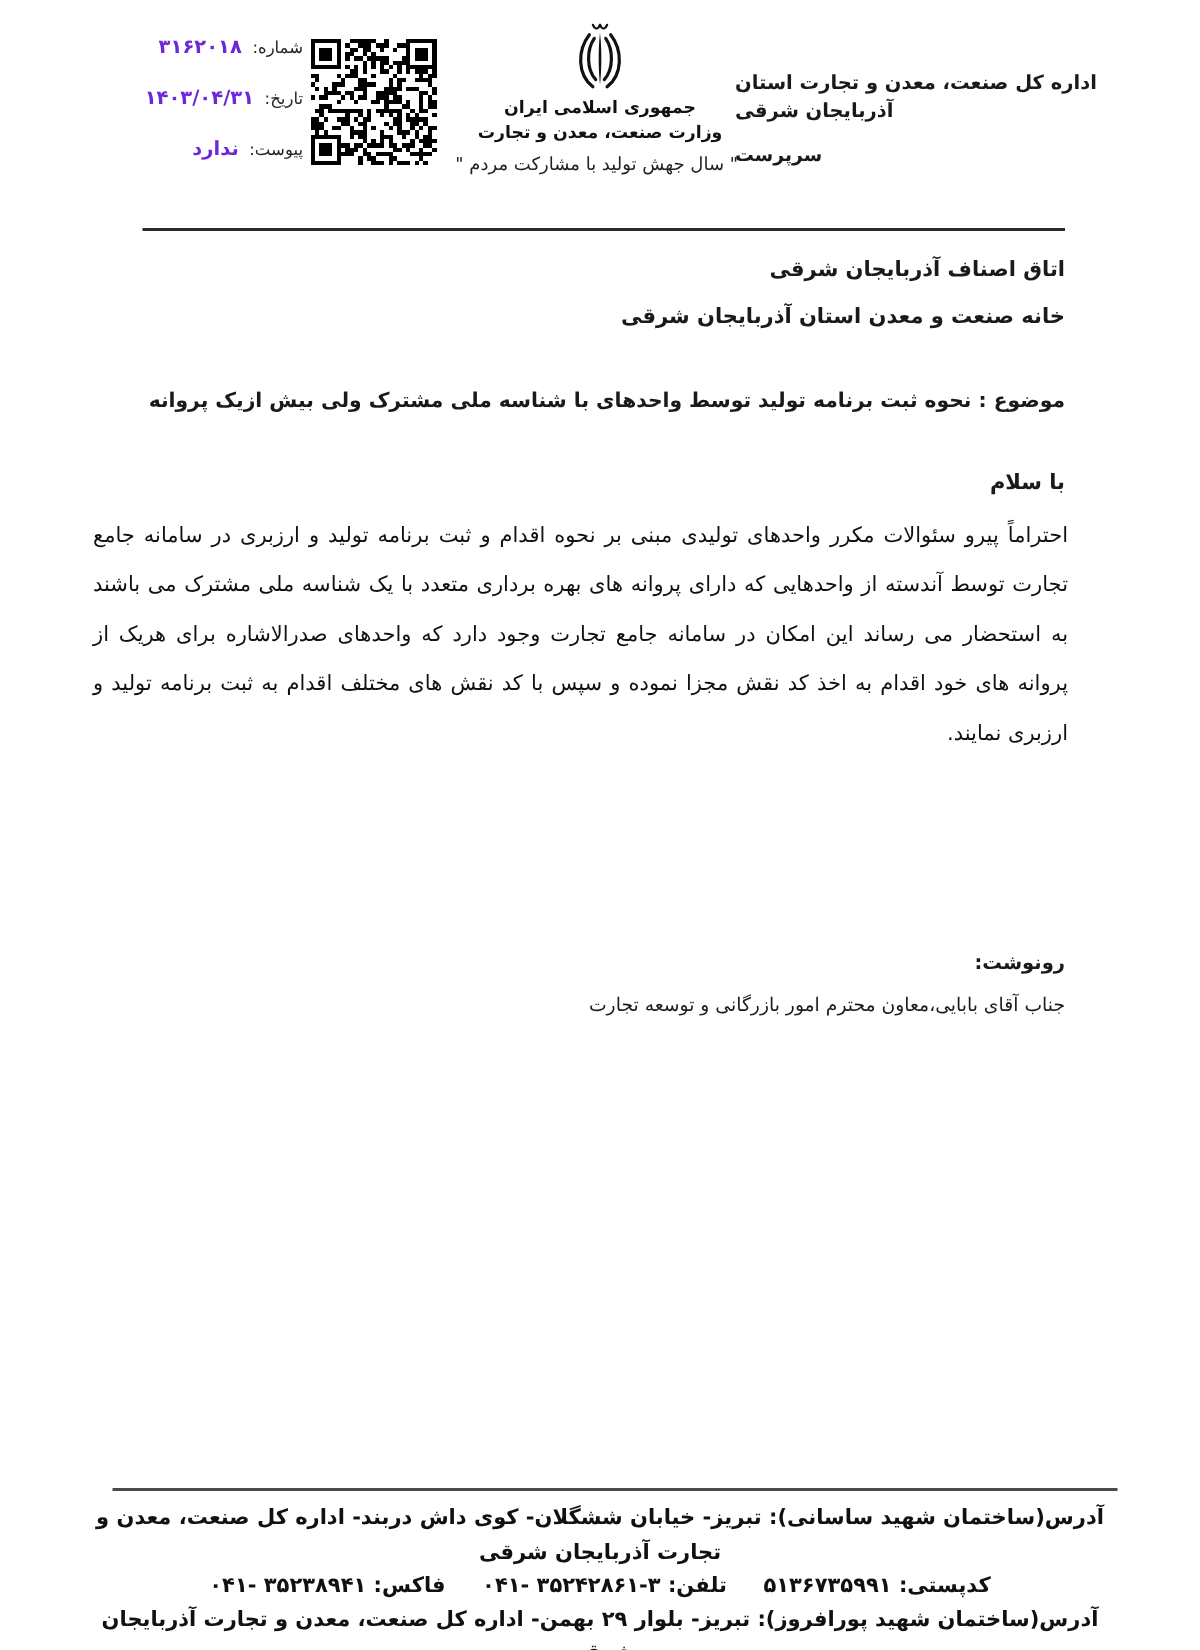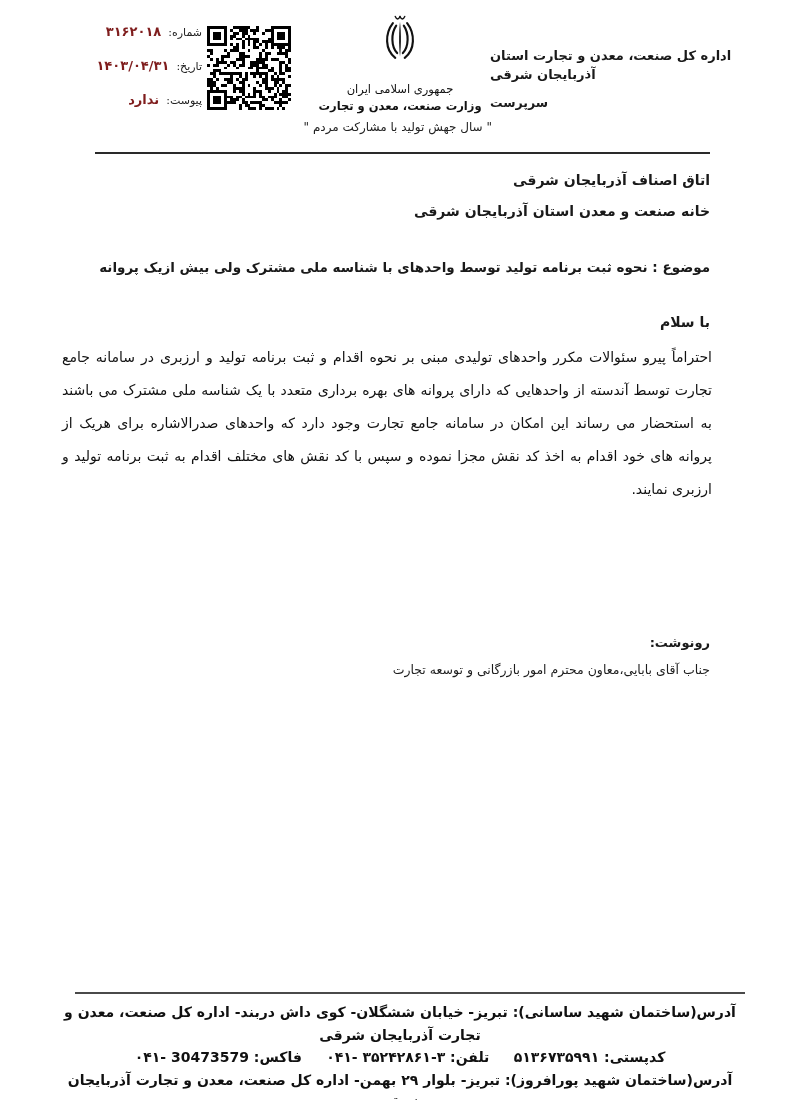--- a/index.html
+++ b/index.html
@@ -10,26 +10,26 @@
     width: 800px; height: 1100px;
     margin: 0 auto;
     background: #ffffff;
     overflow: hidden;
     direction: rtl;
   }
   
   .meta-block { position: absolute; left: 52px; top: 24px; width: 150px; direction: rtl; }
   .meta-row { display: flex; align-items: baseline; justify-content: flex-start; gap: 7px; height: 34px; }
   .meta-label { font-size: 11px; color: #222; }
-  .meta-value { font-size: 13px; font-weight: bold; color: #7f1d1d; letter-spacing: .5px; }
+  .meta-value { font-size: 13px; font-weight: bold; color: #6d28d9; letter-spacing: .5px; }
   .qr-box { position: absolute; left: 205px; top: 26px; width: 88px; height: 84px; }
   .qr-box svg { width: 100%; height: 100%; }
   .emblem-block { position: absolute; left: 308px; top: 12px; width: 184px; text-align: center; }
   .emblem-svg { width: 38px; height: 48px; display: inline-block; }
-  .emblem-country { font-size: 11.5px; font-weight: 400; margin-top: 18px; color: #111; }
+  .emblem-country { font-size: 11.5px; font-weight: 700; margin-top: 0; color: #111; }
   .emblem-ministry { font-size: 11.5px; font-weight: 600; margin-top: 3px; color: #111; }
   .slogan { font-size: 12px; margin-top: 7px; color: #222; white-space: nowrap; }
   .issuer-block { position: absolute; left: 490px; top: 46px; width: 286px; text-align: left; }
   .issuer-office { font-size: 13px; font-weight: bold; line-height: 19px; }
   .issuer-role { font-size: 12.5px; font-weight: bold; margin-top: 11px; }
   .header-divider { position: absolute; top: 152px; left: 95px; width: 615px; height: 1.5px; background: #2a2a2a; }
   
   .recipients { position: absolute; right: 90px; top: 165px; }
   .recipient-line { font-size: 14px; font-weight: bold; line-height: 31px; }
   .subject-line { position: absolute; right: 90px; top: 259px; font-size: 13.5px; font-weight: bold; }
@@ -527,18 +527,18 @@
 
 
   <div class="cc-block">
     <div class="cc-label">رونوشت:</div>
     <div class="cc-item">جناب آقای بابایی،معاون محترم امور بازرگانی و توسعه تجارت</div>
   </div>
 
   <div class="footer-divider"></div>
   <div class="footer-block">
     <div class="footer-line">آدرس(ساختمان شهید ساسانی): تبریز- خیابان ششگلان- کوی داش دربند- اداره کل صنعت، معدن و تجارت آذربایجان شرقی</div>
-    <div class="footer-line">کدپستی: ۵۱۳۶۷۳۵۹۹۱     تلفن: ۳-۳۵۲۴۲۸۶۱ -۰۴۱     فاکس: 30473579 -۰۴۱</div>
+    <div class="footer-line">کدپستی: ۵۱۳۶۷۳۵۹۹۱     تلفن: ۳-۳۵۲۴۲۸۶۱ -۰۴۱     فاکس: ۳۵۲۳۸۹۴۱ -۰۴۱</div>
     <div class="footer-line">آدرس(ساختمان شهید پورافروز): تبریز- بلوار ۲۹ بهمن- اداره کل صنعت، معدن و تجارت آذربایجان شرقی</div>
     <div class="footer-line">کدپستی: ۵۱۶۶۶۱۷۳۷۶     تلفن: ۱۵-۳۳۳۰۹۸۱۴ -۰۴۱     فاکس: ۳۳۳۰۹۸۵۰ -۰۴۱</div>
   </div>
 
 </div>
 
 </body></html>

